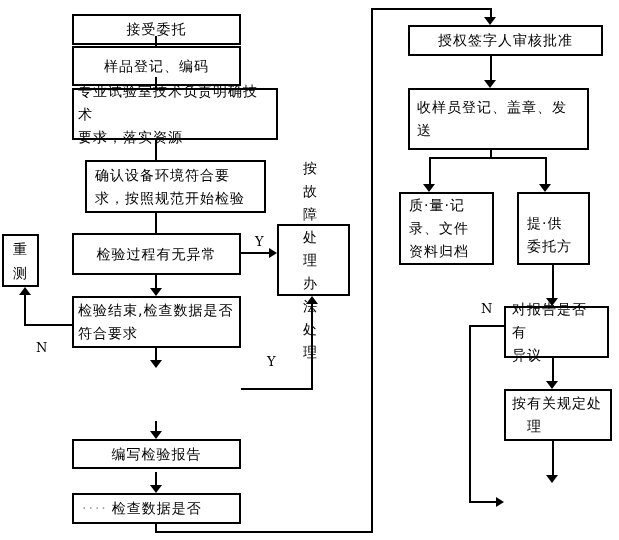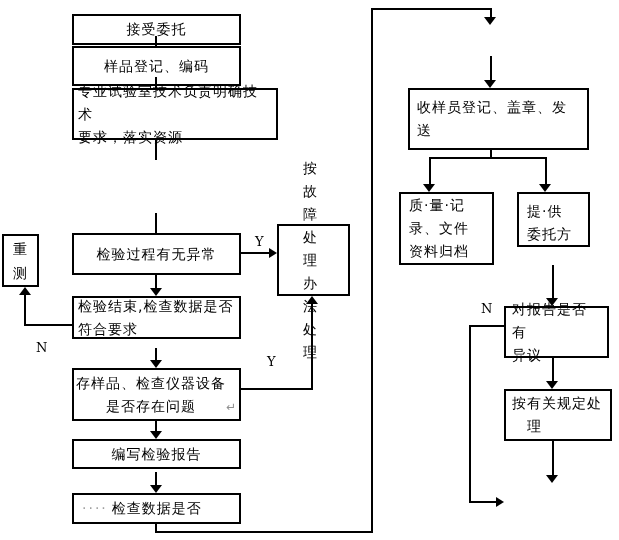--- a/index.html
+++ b/index.html
@@ -53,66 +53,69 @@
 
   <div class="node" style="left:72px;top:46px;width:169px;height:40px">
     <span class="txt">样品登记、编码</span>
   </div>
 
   <div class="node al" style="left:72px;top:88px;width:206px;height:52px;padding:14px 4px">
     <span class="txt">专业试验室技术负责明确技术
 要求，落实资源</span>
   </div>
 
+  <div class="node al" style="left:85px;top:160px;width:181px;height:53px;padding:2px 8px">
+    <span class="txt">确认设备环境符合要
+求，按照规范开始检验</span>
+  </div>
 
   <div class="node" style="left:72px;top:233px;width:169px;height:42px">
     <span class="txt">检验过程有无异常</span>
   </div>
 
   <div class="node" style="left:2px;top:234px;width:37px;height:53px;line-height:24px">
     <span class="txt">重
 测</span>
   </div>
 
-  <div class="node al" style="left:72px;top:296px;width:169px;height:43px;padding:2px 4px">
+  <div class="node al" style="left:72px;top:296px;width:169px;height:52px;padding:2px 4px">
     <span class="txt">检验结束,检查数据是否
 符合要求</span>
   </div>
 
-  <div class="node" style="left:72px;top:368px;width:169px;height:53px;padding:2px 0">
-    <span class="txt">存样品、检查仪器设备
-是否存在问题</span><span class="mark">↵</span>
-  </div>
 
   <div class="node" style="left:72px;top:439px;width:169px;height:30px">
     <span class="txt">编写检验报告</span>
   </div>
 
   <div class="node al" style="left:72px;top:493px;width:169px;height:31px;padding:0 8px">
     <span class="dots">····</span><span class="txt">检查数据是否</span>
   </div>
 
   <div class="node al" style="left:277px;top:224px;width:73px;height:72px;padding:2px 24px">
     <span class="txt">按 故 障
 处 理 办
 法 处 理</span>
   </div>
 
+  <div class="node" style="left:408px;top:25px;width:195px;height:31px">
+    <span class="txt">授权签字人审核批准</span>
+  </div>
 
   <div class="node al at" style="left:408px;top:88px;width:181px;height:62px;padding:6px 7px">
     <span class="txt">收样员登记、盖章、发送</span>
   </div>
 
   <div class="node al" style="left:399px;top:192px;width:95px;height:73px;padding:2px 8px">
     <span class="txt">质·量·记
 录、文件
 资料归档</span>
   </div>
 
-  <div class="node al at" style="left:517px;top:192px;width:73px;height:55px;padding:6px 8px">
+  <div class="node al at" style="left:517px;top:192px;width:73px;height:73px;padding:18px 8px">
     <span class="txt">提·供
 委托方</span>
   </div>
 
   <div class="node al" style="left:504px;top:306px;width:105px;height:52px;padding:2px 6px">
     <span class="txt">对报告是否有
 异议</span>
   </div>
 
   <div class="node al" style="left:504px;top:389px;width:108px;height:52px;padding:2px 6px">

